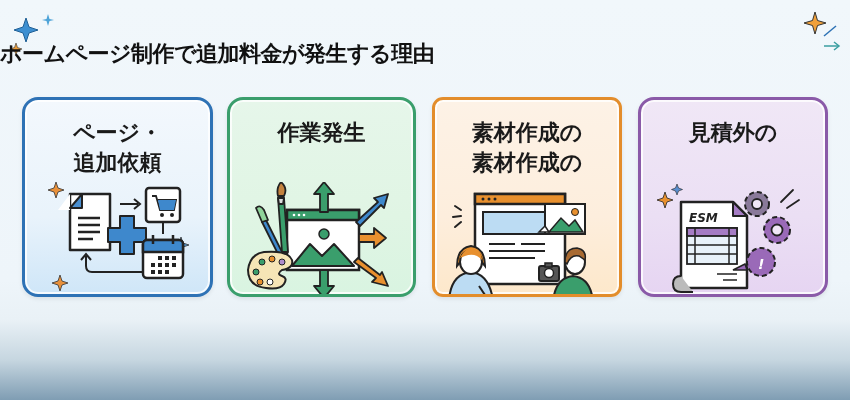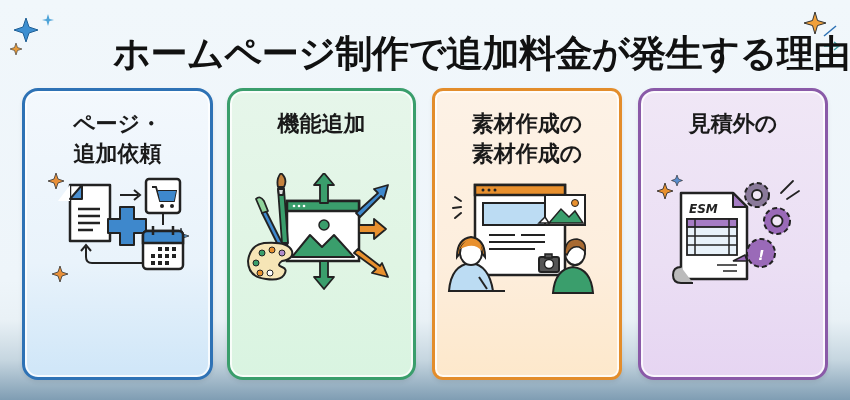--- a/index.html
+++ b/index.html
@@ -3,27 +3,27 @@
 <meta charset="utf-8">
 <style>
   * { box-sizing: border-box; margin: 0; padding: 0; }
   html, body { width: 850px; height: 400px; overflow: hidden; }
   body {
     position: relative;
     font-family: "DejaVu Sans", "Liberation Sans", sans-serif;
     background: linear-gradient(180deg, #f1f7fb 0%, #eef5fa 70%, #e9f1f6 80%, #c6d6e0 90%, #7f9db3 100%);
   }
   .title {
-    position: absolute; left: 0; top: 32px; width: 850px; text-align: right;
-    font-size: 37px; font-weight: bold; color: #111; letter-spacing: -0.5px;
+    position: absolute; left: 0; top: 32px; width: 850px; text-align: left;
+    font-size: 22px; font-weight: bold; color: #111; letter-spacing: -0.5px;
     line-height: 44px;
   }
   .deco { position: absolute; }
   .card {
-    position: absolute; top: 88px; height: 292px; width: 191px;
+    position: absolute; top: 97px; height: 200px; width: 191px;
     border-radius: 16px; border: 3px solid; overflow: hidden;
     box-shadow: inset 0 0 0 2px rgba(255,255,255,0.8), 0 2px 4px rgba(0,0,0,0.08);
     padding-left: 10px;
   }
   .card.blue   { left: 22px;  border-color: #2e72b5; background: linear-gradient(180deg, #f3f8fd 0%, #e9f3fb 60%, #cfe6f8 100%); }
   .card.green  { left: 227px; width: 189px; border-color: #3a9e6c; background: linear-gradient(180deg, #e6f6ea 0%, #e0f5e4 60%, #d9f4e1 100%); }
   .card.orange { left: 432px; width: 190px; border-color: #e38d2b; background: linear-gradient(180deg, #fdf2e6 0%, #fdeedd 60%, #fde8cb 100%); border-radius: 11px; }
   .card.purple { left: 638px; width: 190px; border-color: #8a5aa8; background: linear-gradient(180deg, #f0e7f6 0%, #ebdff4 60%, #e6d5f2 100%); }
   .card-title {
     position: absolute; top: 18px; left: 0; width: 100%; text-align: center;
@@ -121,21 +121,21 @@
       <g>
         <path d="M104 90 L54 90 Q48 90 48 84 L48 74" fill="none" stroke="#222" stroke-width="2"></path>
         <path d="M43 78 L48 72 L53 78" fill="none" stroke="#222" stroke-width="2"></path>
       </g>
     </svg>
   </div>
 </div>
 
 <div class="card green">
   <div class="card-title">
-    <span>機能追加</span>
+    <span>作業発生</span>
   </div>
   <div class="illus">
     <svg width="160" height="125" viewBox="0 0 160 125">
 
       <g>
         <rect x="45" y="28" width="72" height="60" fill="#fff" stroke="#222" stroke-width="2.5"></rect>
         <rect x="45" y="28" width="72" height="10" fill="#3a9e6c" stroke="#222" stroke-width="2.5"></rect>
         <circle cx="52" cy="33" r="1.3" fill="#fff"></circle>
           <circle cx="57" cy="33" r="1.3" fill="#fff"></circle>
           <circle cx="62" cy="33" r="1.3" fill="#fff"></circle>

